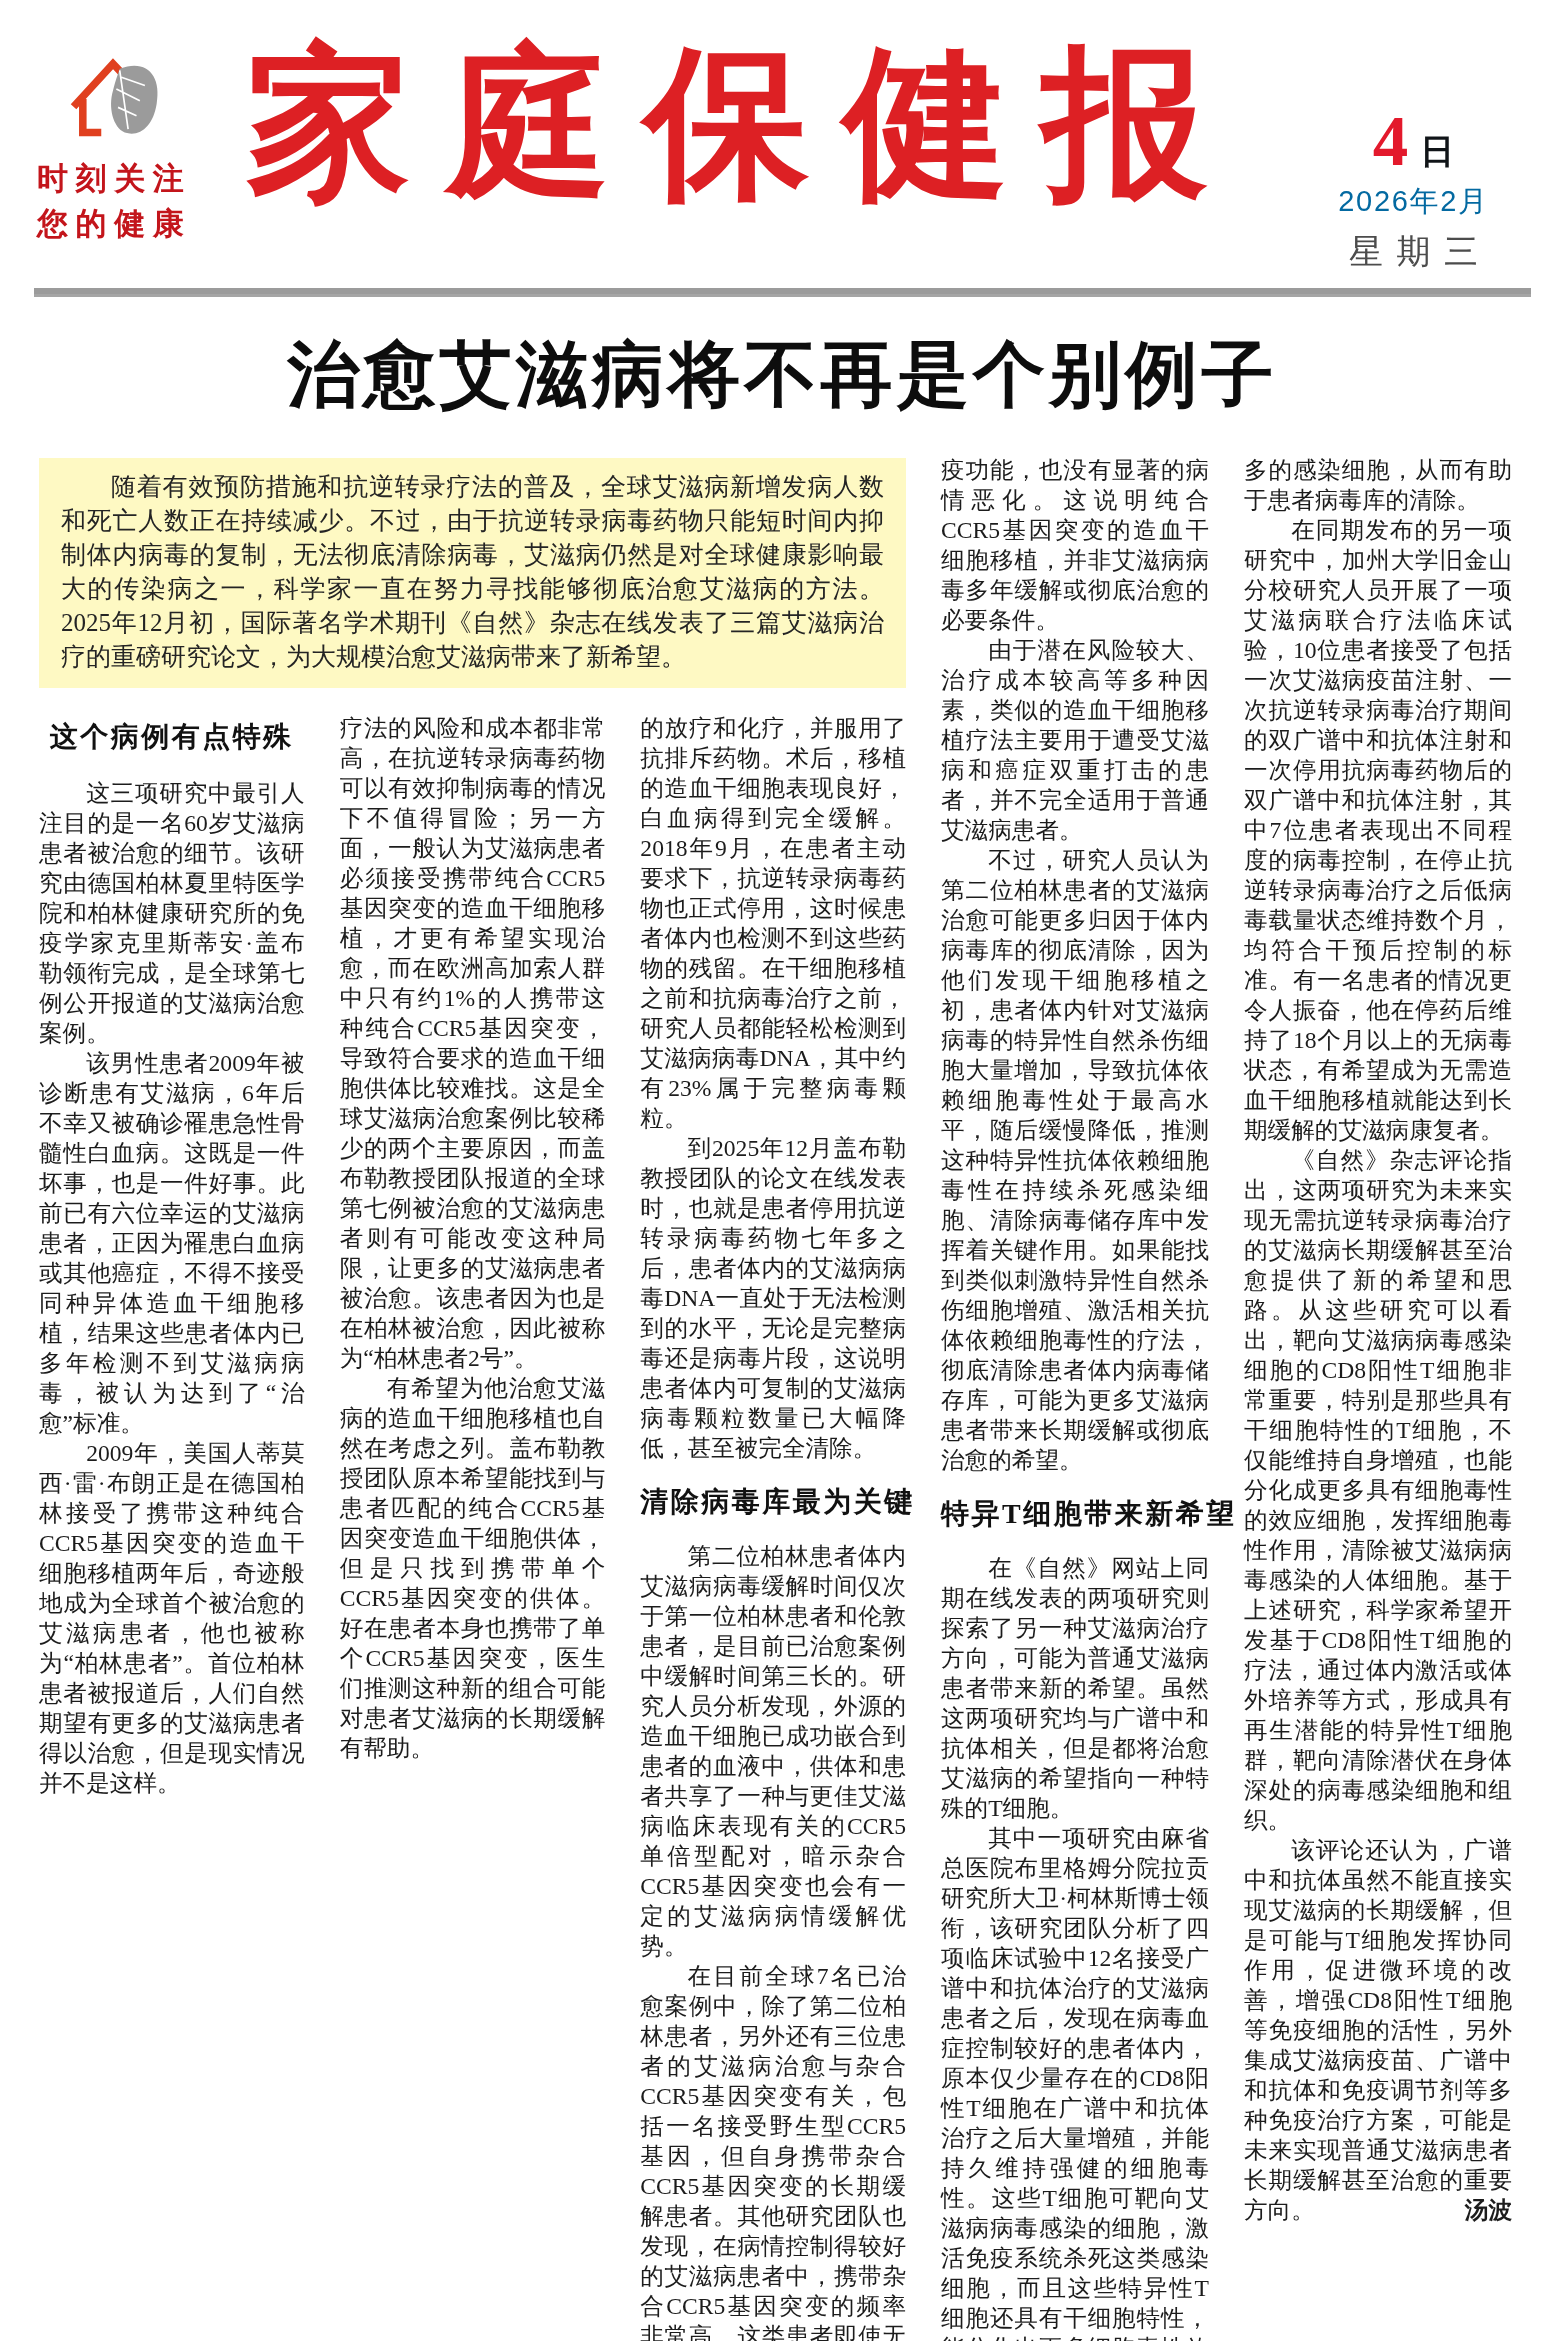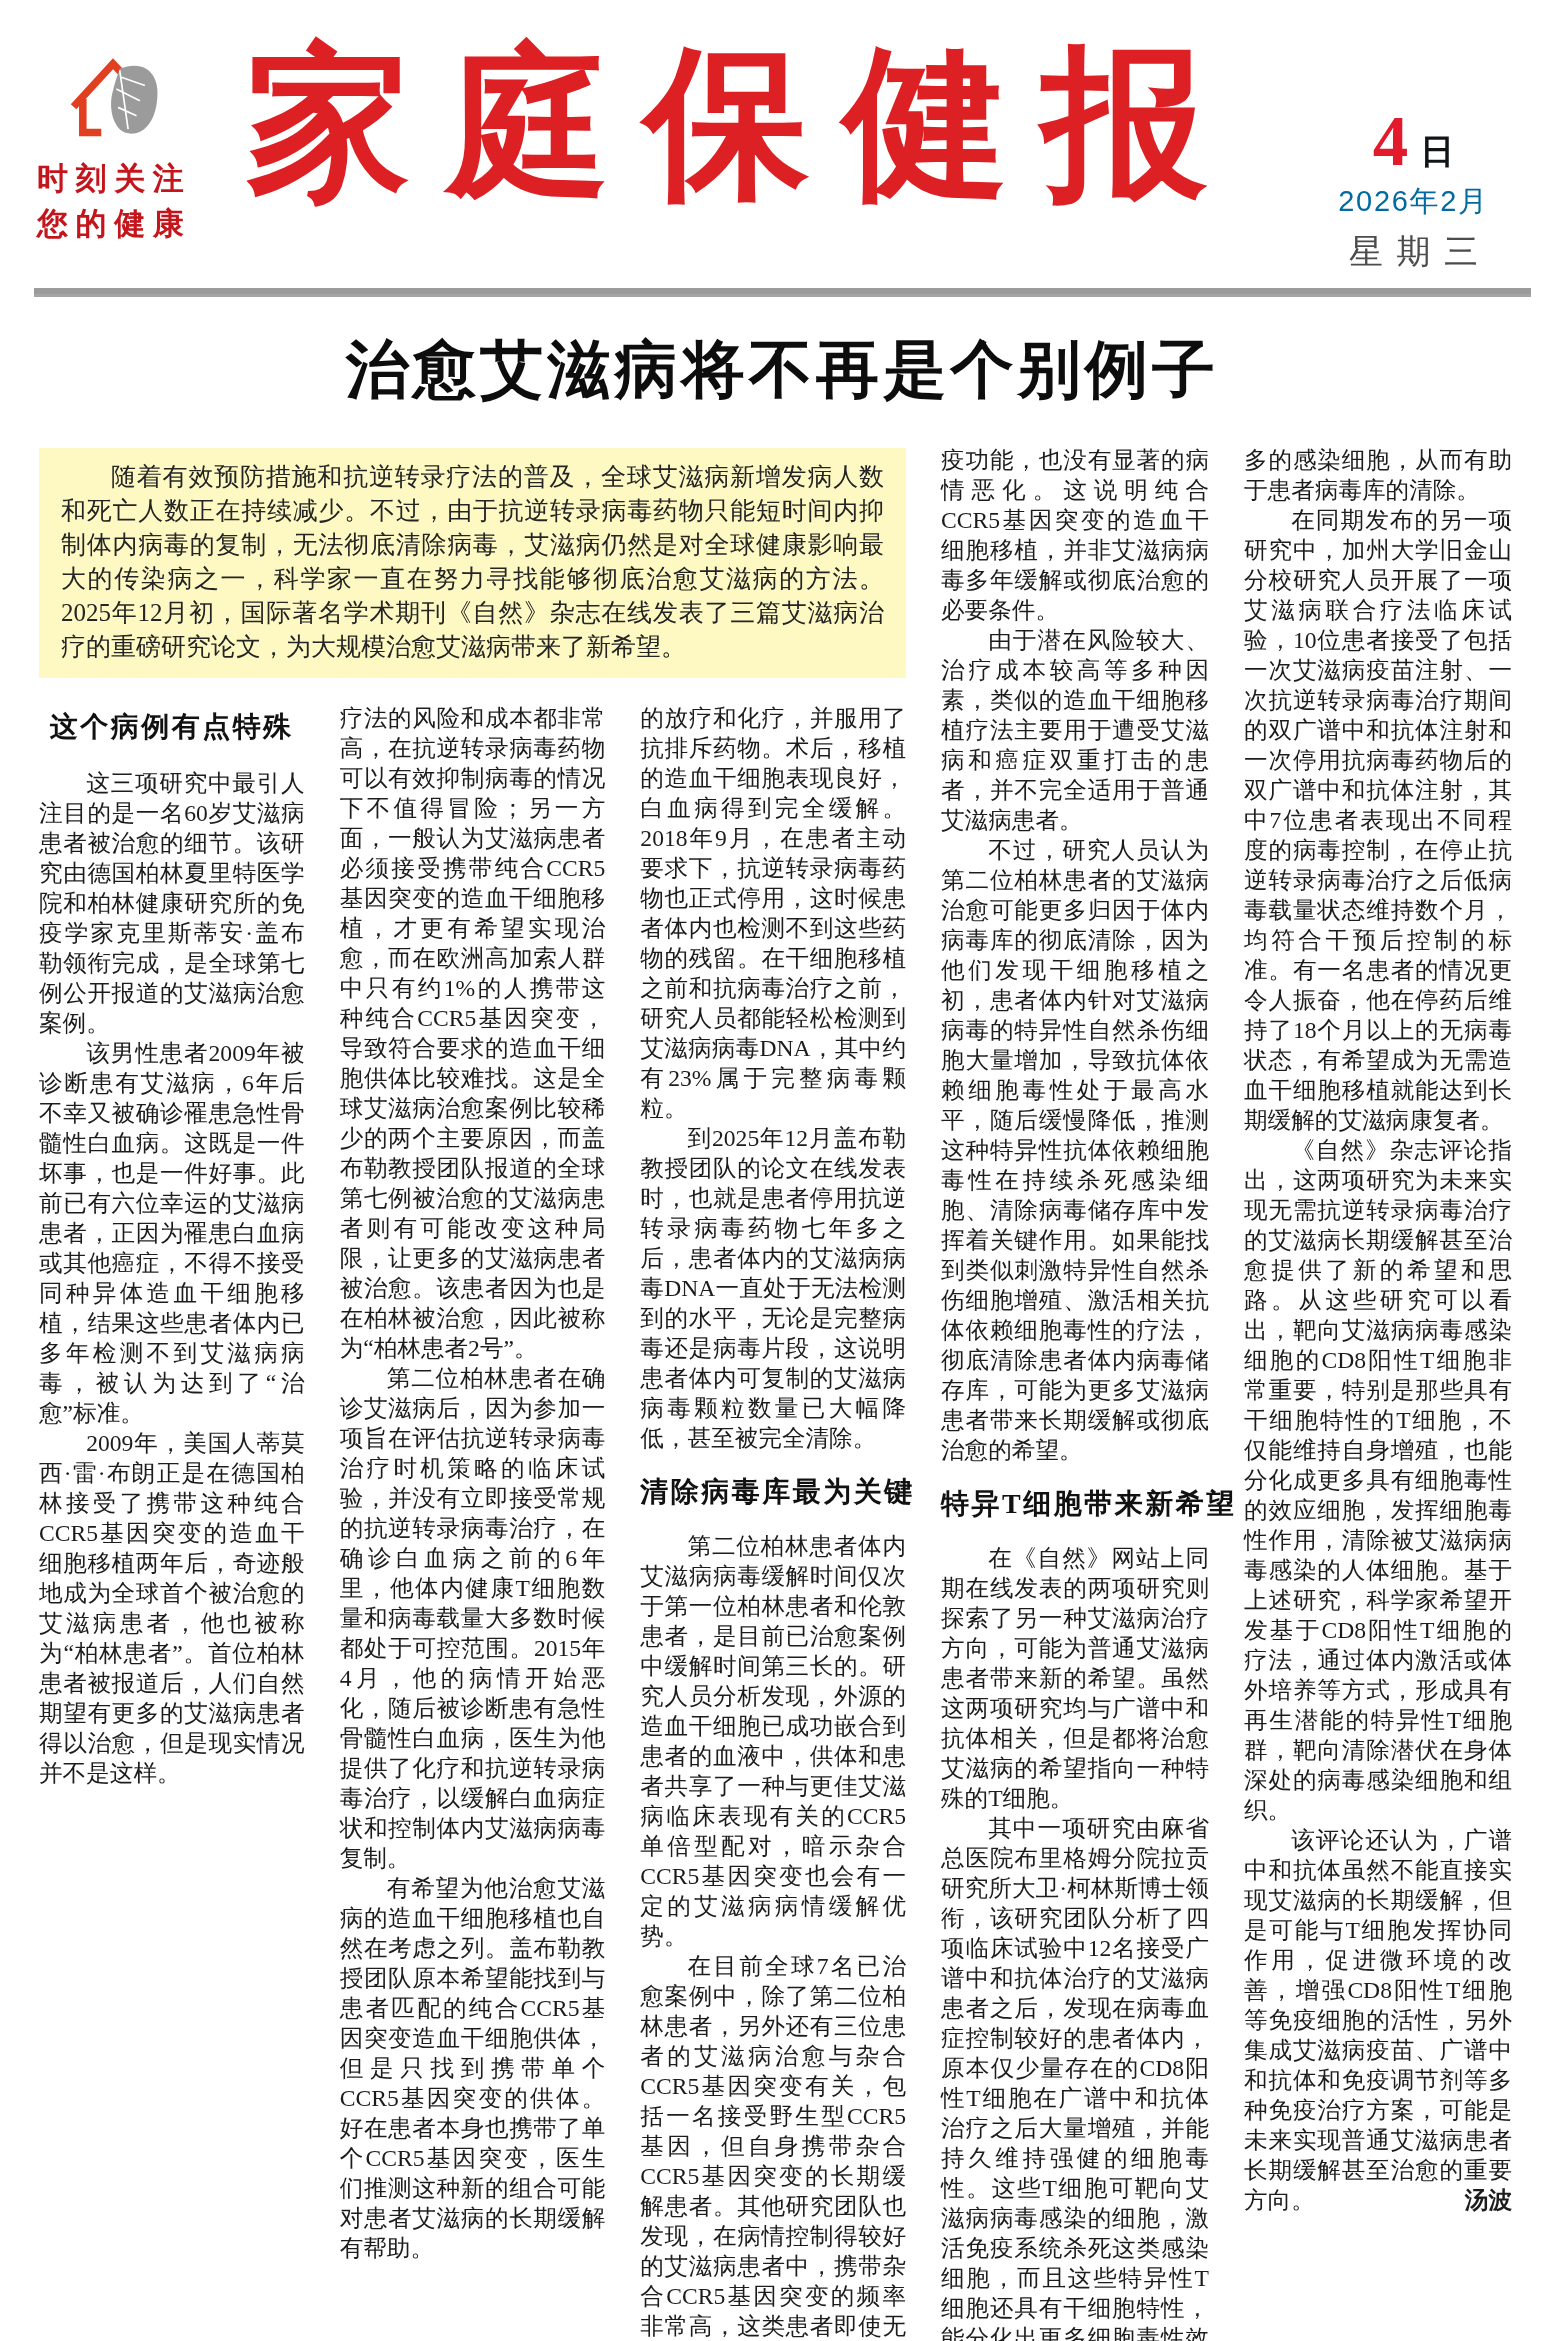--- a/index.html
+++ b/index.html
@@ -28,21 +28,21 @@
   .date-week { margin-top:6.7px; font-size:34px; color:#4c4c4c; letter-spacing:13.5px; text-indent:13.5px; }
   
   .pub-bar { margin:0 34px; }
   .pub-rule-top { height:5.9px; background:#9b9b9b; }
   .pub-rule-bottom { height:3.4px; background:#a5a5a5; }
   .pub-items { display:flex; justify-content:space-between; padding:7.6px 46px 7.6px 72px; }
   .pub-items span { font-size:24.4px; color:#1f1f1f; letter-spacing:0.8px; }
   
   .headline {
     margin-top:30px; text-align:center;
-    font-size:63px; font-weight:900; color:#0d0d0d; letter-spacing:4.2px;
+    font-size:72px; font-weight:900; color:#0d0d0d; letter-spacing:4.2px;
     font-family:"Liberation Serif","DejaVu Serif",serif; white-space:nowrap;
   }
   
   .body-grid { display:flex; margin:35px 25px 0 39px; gap:35px; }
   .left-group { width:867px; flex:none; }
   .intro-box {
     background:#fef9c3; padding:11.8px 22px 13.5px 22px; margin-bottom:25px;
     font-size:25px; line-height:34px; color:#242424; text-align:justify; text-indent:2em;
   }
   .three-cols { display:flex; gap:35px; }
@@ -98,21 +98,20 @@
       <div class="three-cols">
         <div class="col">
           <div class="section-head">这个病例有点特殊</div>
           <p>这三项研究中最引人注目的是一名60岁艾滋病患者被治愈的细节。该研究由德国柏林夏里特医学院和柏林健康研究所的免疫学家克里斯蒂安·盖布勒领衔完成，是全球第七例公开报道的艾滋病治愈案例。</p>
           <p>该男性患者2009年被诊断患有艾滋病，6年后不幸又被确诊罹患急性骨髓性白血病。这既是一件坏事，也是一件好事。此前已有六位幸运的艾滋病患者，正因为罹患白血病或其他癌症，不得不接受同种异体造血干细胞移植，结果这些患者体内已多年检测不到艾滋病病毒，被认为达到了“治愈”标准。</p>
           <p>2009年，美国人蒂莫西·雷·布朗正是在德国柏林接受了携带这种纯合CCR5基因突变的造血干细胞移植两年后，奇迹般地成为全球首个被治愈的艾滋病患者，他也被称为“柏林患者”。首位柏林患者被报道后，人们自然期望有更多的艾滋病患者得以治愈，但是现实情况并不是这样。</p>
 
         </div>
         <div class="col">
           <p class="cont">疗法的风险和成本都非常高，在抗逆转录病毒药物可以有效抑制病毒的情况下不值得冒险；另一方面，一般认为艾滋病患者必须接受携带纯合CCR5基因突变的造血干细胞移植，才更有希望实现治愈，而在欧洲高加索人群中只有约1%的人携带这种纯合CCR5基因突变，导致符合要求的造血干细胞供体比较难找。这是全球艾滋病治愈案例比较稀少的两个主要原因，而盖布勒教授团队报道的全球第七例被治愈的艾滋病患者则有可能改变这种局限，让更多的艾滋病患者被治愈。该患者因为也是在柏林被治愈，因此被称为“柏林患者2号”。</p>
-          <p>第二位柏林患者在确诊艾滋病后，因为参加一项旨在评估抗逆转录病毒治疗时机策略的临床试验，并没有立即接受常规的抗逆转录病毒治疗，在确诊白血病之前的6年里，他体内健康T细胞数量和病毒载量大多数时候都处于可控范围。2015年4月，他的病情开始恶化，随后被诊断患有急性骨髓性白血病，医生为他提供了化疗和抗逆转录病毒治疗，以缓解白血病症状和控制体内艾滋病病毒复制。</p>
           <p>有希望为他治愈艾滋病的造血干细胞移植也自然在考虑之列。盖布勒教授团队原本希望能找到与患者匹配的纯合CCR5基因突变造血干细胞供体，但是只找到携带单个CCR5基因突变的供体。好在患者本身也携带了单个CCR5基因突变，医生们推测这种新的组合可能对患者艾滋病的长期缓解有帮助。</p>
 
         </div>
         <div class="col">
           <p class="cont">的放疗和化疗，并服用了抗排斥药物。术后，移植的造血干细胞表现良好，白血病得到完全缓解。2018年9月，在患者主动要求下，抗逆转录病毒药物也正式停用，这时候患者体内也检测不到这些药物的残留。在干细胞移植之前和抗病毒治疗之前，研究人员都能轻松检测到艾滋病病毒DNA，其中约有23%属于完整病毒颗粒。</p>
           <p>到2025年12月盖布勒教授团队的论文在线发表时，也就是患者停用抗逆转录病毒药物七年多之后，患者体内的艾滋病病毒DNA一直处于无法检测到的水平，无论是完整病毒还是病毒片段，这说明患者体内可复制的艾滋病病毒颗粒数量已大幅降低，甚至被完全清除。</p>
           <div class="section-head mid">清除病毒库最为关键</div>
           <p>第二位柏林患者体内艾滋病病毒缓解时间仅次于第一位柏林患者和伦敦患者，是目前已治愈案例中缓解时间第三长的。研究人员分析发现，外源的造血干细胞已成功嵌合到患者的血液中，供体和患者共享了一种与更佳艾滋病临床表现有关的CCR5单倍型配对，暗示杂合CCR5基因突变也会有一定的艾滋病病情缓解优势。</p>
           <p>在目前全球7名已治愈案例中，除了第二位柏林患者，另外还有三位患者的艾滋病治愈与杂合CCR5基因突变有关，包括一名接受野生型CCR5基因，但自身携带杂合CCR5基因突变的长期缓解患者。其他研究团队也发现，在病情控制得较好的艾滋病患者中，携带杂合CCR5基因突变的频率非常高，这类患者即使无法控制体内病毒的复制，但仍然保持基本正常的免</p>
         </div>

